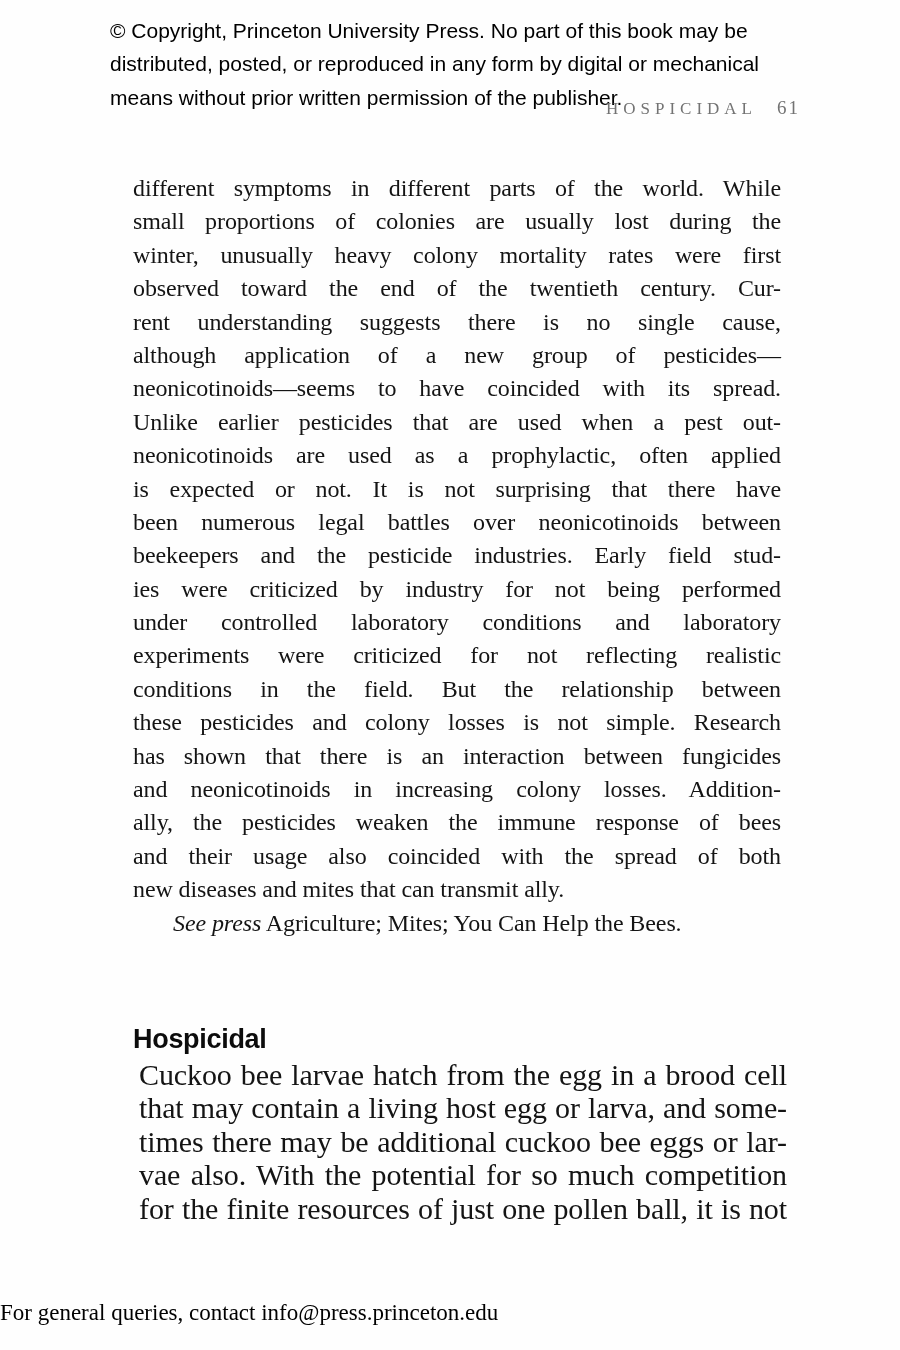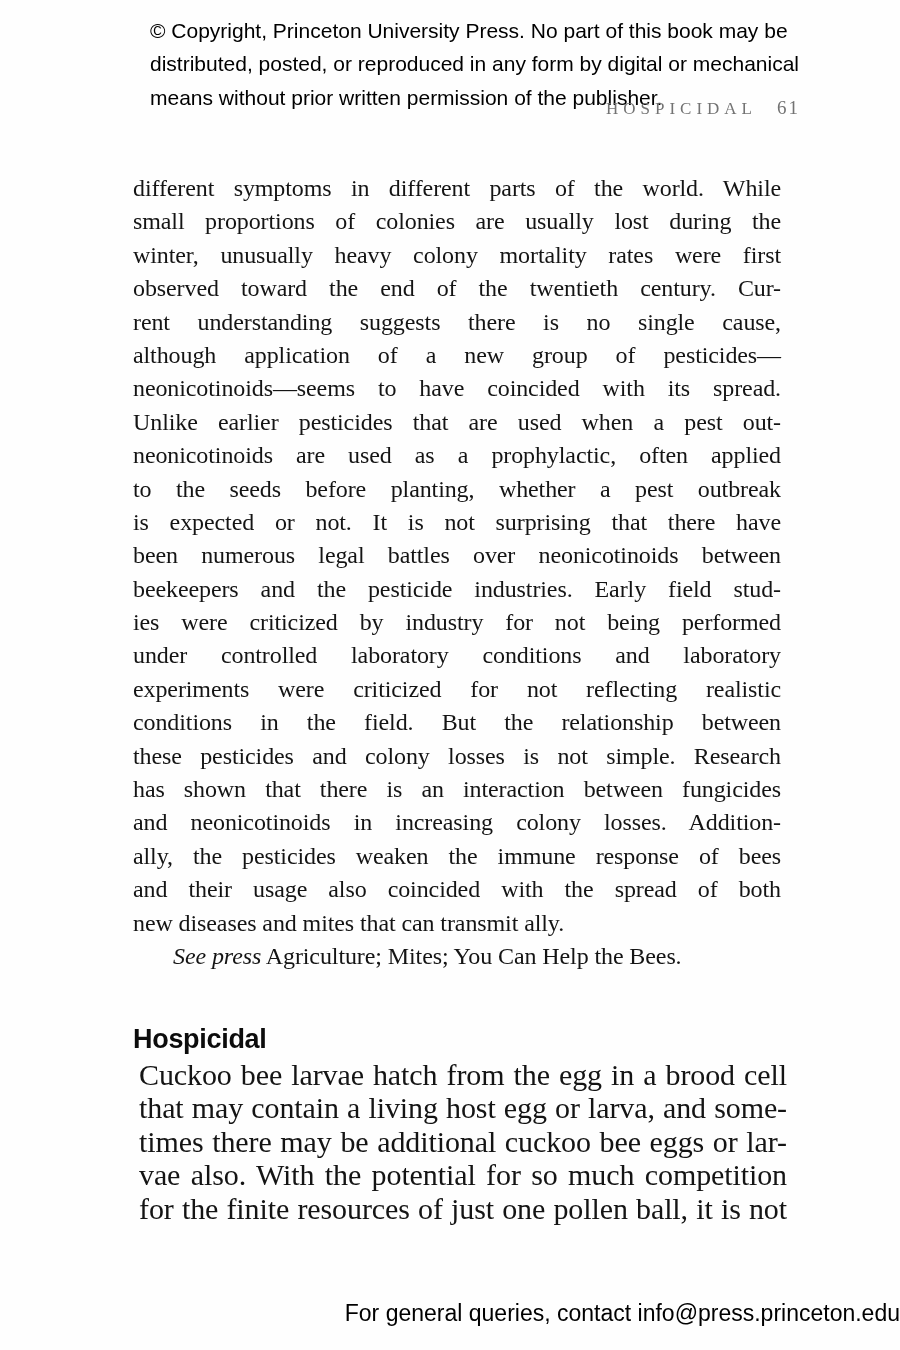--- a/index.html
+++ b/index.html
@@ -19,21 +19,20 @@
   
   .copyright {
     position: absolute;
     left: 110px;
     top: 18px;
     width: 720px;
     font-family: "Liberation Sans", sans-serif;
     font-size: 21px;
     line-height: 26.5px;
     color: #000000;
-    margin-left: 40px;
   }
   .copyright .tline {
     text-align: left;
     text-align-last: left;
     white-space: nowrap;
   }
   
   .running-head {
     position: absolute;
     top: 97px;
@@ -98,22 +97,22 @@
     font-size: 30px;
     line-height: 33.4px;
     letter-spacing: -0.1px;
   }
   
   .footer {
     position: absolute;
     left: 0;
     top: 1300px;
     width: 100%;
-    text-align: right;
-    font-family: Liberation Sans, sans-serif;
+    text-align: left;
+    font-family: Liberation Serif, serif;
     font-size: 23px;
     color: #000000;
   }
 </style>
 </head>
 <body>
 
 <div class="page">
 
   <div class="copyright">
@@ -130,21 +129,20 @@
     <div>
         <div class="tline">different symptoms in different parts of the world. While</div>
         <div class="tline">small proportions of colonies are usually lost during the</div>
         <div class="tline">winter, unusually heavy colony mortality rates were first</div>
         <div class="tline">observed toward the end of the twentieth century. Cur-</div>
         <div class="tline">rent understanding suggests there is no single cause,</div>
         <div class="tline">although application of a new group of pesticides—</div>
         <div class="tline">neonicotinoids—seems to have coincided with its spread.</div>
         <div class="tline">Unlike earlier pesticides that are used when a pest out-</div>
         <div class="tline">neonicotinoids are used as a prophylactic, often applied</div>
-        <div class="tline">to the seeds before planting, whether a pest outbreak</div>
         <div class="tline">is expected or not. It is not surprising that there have</div>
         <div class="tline">been numerous legal battles over neonicotinoids between</div>
         <div class="tline">beekeepers and the pesticide industries. Early field stud-</div>
         <div class="tline">ies were criticized by industry for not being performed</div>
         <div class="tline">under controlled laboratory conditions and laboratory</div>
         <div class="tline">experiments were criticized for not reflecting realistic</div>
         <div class="tline">conditions in the field. But the relationship between</div>
         <div class="tline">these pesticides and colony losses is not simple. Research</div>
         <div class="tline">has shown that there is an interaction between fungicides</div>
         <div class="tline">and neonicotinoids in increasing colony losses. Addition-</div>

